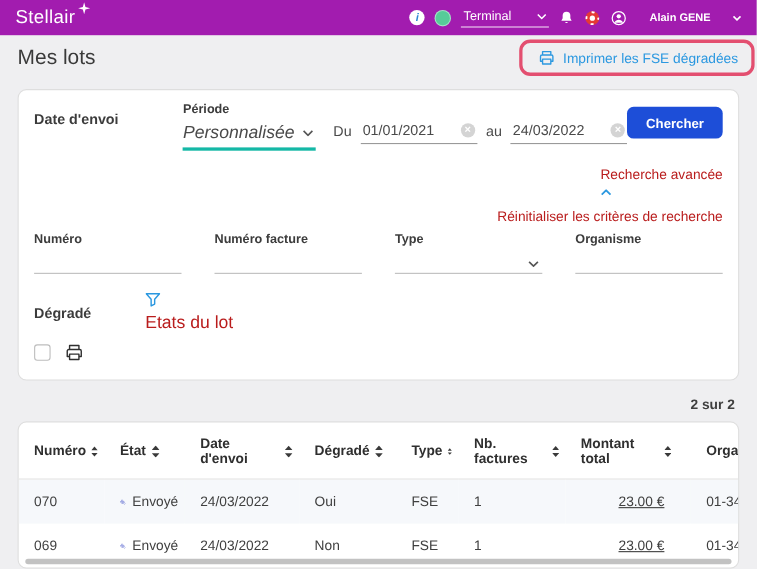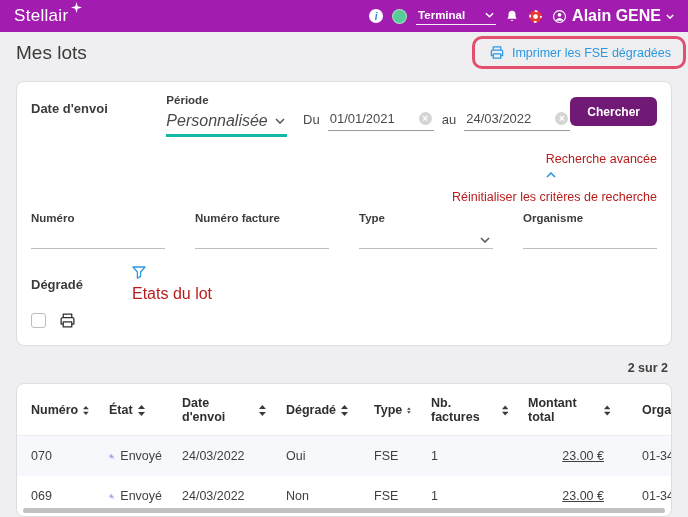--- a/index.html
+++ b/index.html
@@ -7,22 +7,22 @@
   body { font-family:"Liberation Sans","DejaVu Sans",sans-serif; background:#efeff1; }
   .app { display:flex; flex-direction:column; height:100%; }
 
   
   .topbar { height:32px; background:#a21caf; display:flex; align-items:center; padding:0 14px; flex:0 0 auto; }
   .logo { color:#fff; font-size:17px; letter-spacing:.3px; position:relative; padding-right:14px; }
   .logo .spark { position:absolute; top:-4px; right:0; }
   .topbar-right { margin-left:auto; display:flex; align-items:center; gap:9px; }
   .info-badge { width:14px; height:14px; border-radius:50%; background:#fff; color:#2e86d4; font-size:10px; font-weight:bold; display:flex; align-items:center; justify-content:center; font-style:italic; }
   .status-dot { width:15px; height:15px; border-radius:50%; background:#57cc99; border:1.5px solid rgba(255,255,255,.45); }
-  .terminal-select { display:flex; align-items:center; justify-content:space-between; width:80px; border-bottom:1px solid rgba(255,255,255,.9); padding:1px 2px 3px 2px; color:#fff; font-size:11.5px; font-weight:bold; cursor:pointer; }
-  .user-menu { display:flex; align-items:center; gap:5px; color:#fff; font-size:16px; font-weight:bold; cursor:pointer; }
+  .terminal-select { display:flex; align-items:center; justify-content:space-between; width:80px; border-bottom:1px solid rgba(255,255,255,.9); padding:1px 2px 3px 2px; color:#fff; font-size:11.5px; font-weight:normal; cursor:pointer; }
+  .user-menu { display:flex; align-items:center; gap:20px; color:#fff; font-size:10px; font-weight:bold; cursor:pointer; }
   .iconbtn { display:flex; align-items:center; cursor:pointer; }
 
   
   .content { flex:1 1 auto; padding:0 16px; }
   .title-row { display:flex; justify-content:space-between; align-items:center; margin-top:4px; }
   .page-title { font-size:19px; font-weight:normal; color:#3a3a3a; }
   .print-box { border:3.5px solid #e34f70; border-radius:10px; padding:6px 12px 6px 14px; margin-right:-14px; background:transparent; }
   .print-link { color:#2b98e0; font-size:12.5px; display:flex; align-items:center; gap:7px; cursor:pointer; }
 
   .card { background:#fff; border:1px solid #dedede; border-radius:8px; }
@@ -32,21 +32,21 @@
   .lbl-small { font-weight:bold; font-size:11.5px; color:#3c3c3c; }
 
   .fr-a { display:flex; align-items:flex-start; }
   .date-envoi { width:148px; padding-top:7px; }
   .periode { width:132px; margin-right:16px; }
   .select-line { display:flex; justify-content:space-between; align-items:center; border-bottom:3px solid #14b8a6; padding:6px 2px 4px 0; font-size:16px; color:#4a4a4a; cursor:pointer;font-style:italic; }
   .du-au { display:flex; align-items:center; gap:8px; padding-top:17px; font-size:13px; color:#4a4a4a; }
   .du-au .word { padding-bottom:4px; }
   .dval { display:flex; align-items:center; gap:24px; border-bottom:1px solid #9a9a9a; padding:0 2px 4px 2px; cursor:text; }
   .clear-ic { width:13px; height:13px; border-radius:50%; background:#d4d4d4; color:#fff; font-size:10px; font-weight:bold; line-height:13px; text-align:center; cursor:pointer; }
-  .btn-chercher { margin-left:auto; margin-top:3px; background:#701a75; color:#fff; font-weight:bold; font-size:12px; border:none; border-radius:6px; padding:0 17px; height:29px; cursor:pointer; font-family:inherit; }
+  .btn-chercher { margin-left:auto; margin-top:3px; background:#1d4ed8; color:#fff; font-weight:bold; font-size:12px; border:none; border-radius:6px; padding:0 17px; height:29px; cursor:pointer; font-family:inherit; }
 
   .adv { display:flex; flex-direction:column; align-items:flex-end; gap:12px; margin-top:15px; font-size:12.5px; }
   .bluelink { color:#b91c1c; display:flex; align-items:flex-start; gap:6px; cursor:pointer;flex-direction:column; }
 
   .fields { display:flex; gap:30px; margin-top:8px; }
   .field { flex:1; }
   .input-line { border-bottom:1px solid #bdbdbd; height:25px; display:flex; align-items:flex-end; justify-content:flex-end; padding:0 3px 5px 0; cursor:text; }
 
   .degrade-row { display:flex; align-items:center; margin-top:17px; }
   .degrade-row .dl { width:101px; }

